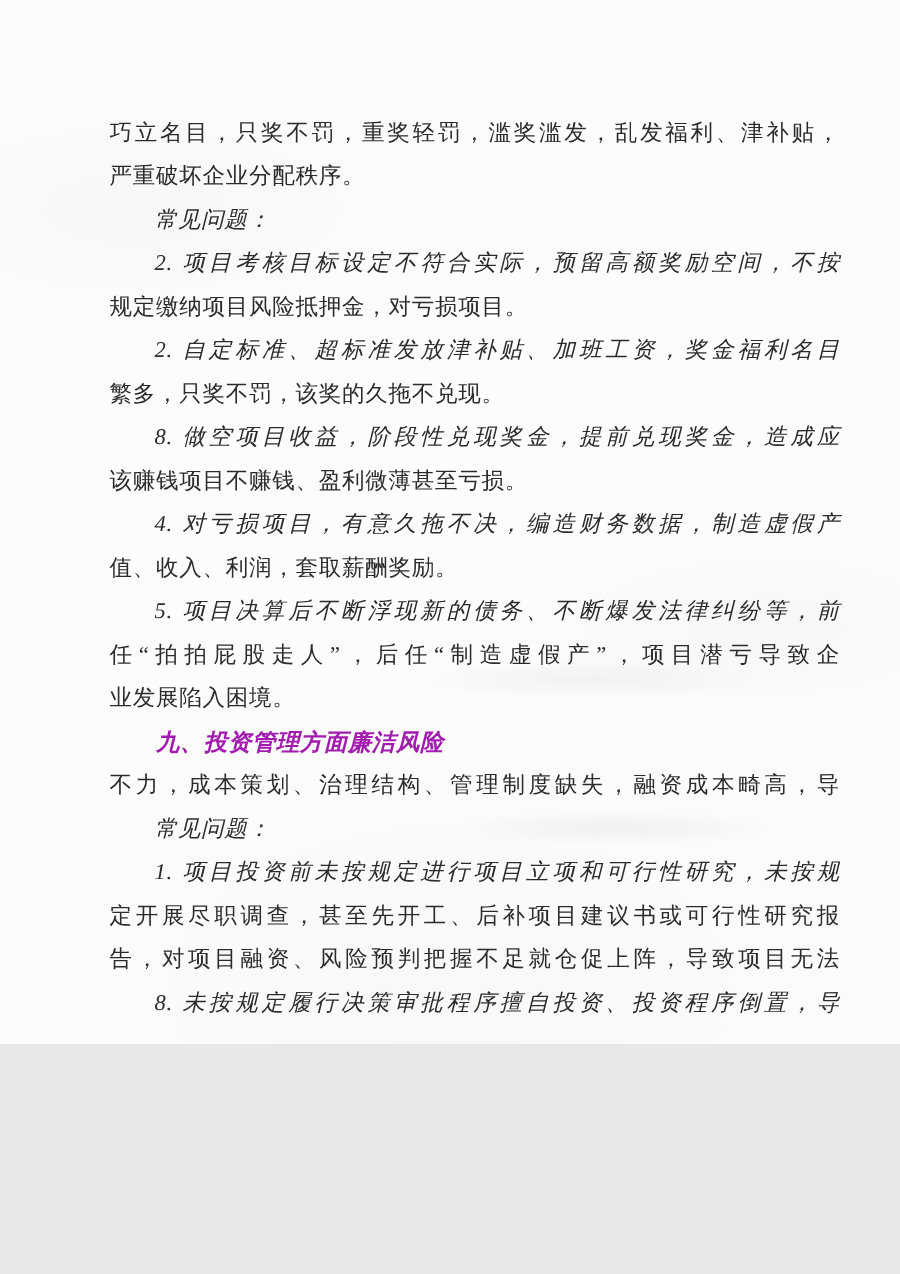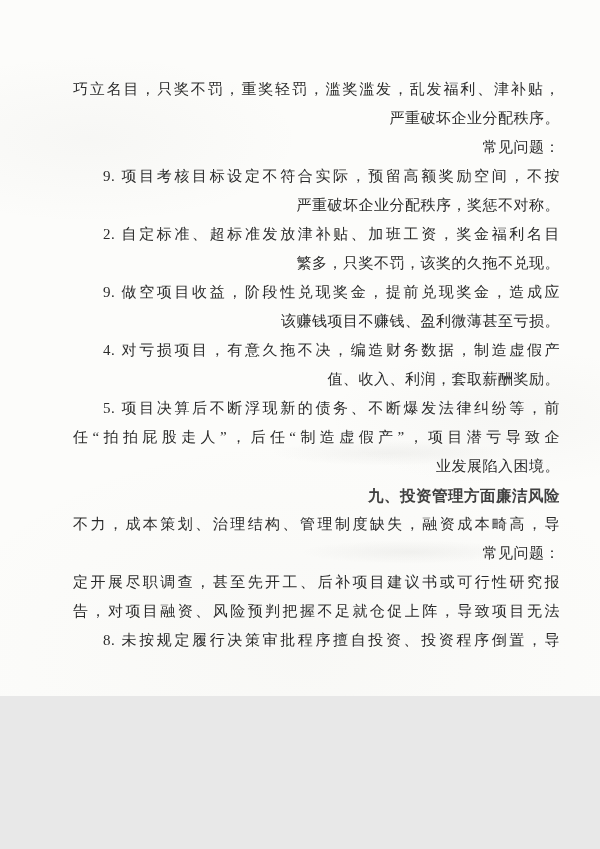--- a/index.html
+++ b/index.html
@@ -28,32 +28,32 @@
     top: 75px;
     width: 487px;
   }
   p.ln {
     margin: 0;
     padding: 0;
     font-family: "Liberation Serif", "DejaVu Serif", serif;
     font-size: 15px;
     line-height: 29px;
     color: #2b2b2b;
-    text-align: right;
+    text-align: left;
     letter-spacing: 0.5px;
   }
   p.ln.j {
     text-align: justify;
     text-align-last: justify;
   }
-  p.ln.i { text-indent: 2em; }
+  p.ln.i { text-indent: 2em; font-style: italic; }
   p.ln.h {
     font-family: "Liberation Sans", "DejaVu Sans", sans-serif;
     font-weight: 700;
-    color: #404040;
+    color: #a21caf;
     font-size: 15.5px;
   }
   .smudge {
     position: absolute;
     pointer-events: none;
     background: radial-gradient(ellipse at center, rgba(120,120,115,0.08), rgba(120,120,115,0) 70%);
   }
   .smudge.s1 { left: 270px; top: 440px; width: 240px; height: 26px; }
   .smudge.s2 { left: 300px; top: 540px; width: 220px; height: 24px; }
   .smudge.s3 { left: 250px; top: 695px; width: 200px; height: 22px; }
@@ -71,34 +71,35 @@
 </style>
 </head>
 <body>
 
 <div class="page">
 
   <div class="body-block">
     <p class="ln j">巧立名目，只奖不罚，重奖轻罚，滥奖滥发，乱发福利、津补贴，</p>
     <p class="ln">严重破坏企业分配秩序。</p>
     <p class="ln i">常见问题：</p>
-    <p class="ln i j">9. 项目考核目标设定不符合实际，预留高额奖励空间，不按</p>
-    <p class="ln">严重破坏企业分配秩序，奖惩不对称。</p>
+    <p class="ln i j">2. 项目考核目标设定不符合实际，预留高额奖励空间，不按</p>
+    <p class="ln">规定缴纳项目风险抵押金，对亏损项目。</p>
     <p class="ln i j">2. 自定标准、超标准发放津补贴、加班工资，奖金福利名目</p>
     <p class="ln">繁多，只奖不罚，该奖的久拖不兑现。</p>
-    <p class="ln i j">9. 做空项目收益，阶段性兑现奖金，提前兑现奖金，造成应</p>
+    <p class="ln i j">8. 做空项目收益，阶段性兑现奖金，提前兑现奖金，造成应</p>
     <p class="ln">该赚钱项目不赚钱、盈利微薄甚至亏损。</p>
     <p class="ln i j">4. 对亏损项目，有意久拖不决，编造财务数据，制造虚假产</p>
     <p class="ln">值、收入、利润，套取薪酬奖励。</p>
     <p class="ln i j">5. 项目决算后不断浮现新的债务、不断爆发法律纠纷等，前</p>
     <p class="ln j">任“拍拍屁股走人”，后任“制造虚假产”，项目潜亏导致企</p>
     <p class="ln">业发展陷入困境。</p>
     <p class="ln i h">九、投资管理方面廉洁风险</p>
     <p class="ln j">不力，成本策划、治理结构、管理制度缺失，融资成本畸高，导</p>
     <p class="ln i">常见问题：</p>
+    <p class="ln i j">1. 项目投资前未按规定进行项目立项和可行性研究，未按规</p>
     <p class="ln j">定开展尽职调查，甚至先开工、后补项目建议书或可行性研究报</p>
     <p class="ln j">告，对项目融资、风险预判把握不足就仓促上阵，导致项目无法</p>
     <p class="ln i j">8. 未按规定履行决策审批程序擅自投资、投资程序倒置，导</p>
   </div>
 
   <div class="smudge s1"></div>
   <div class="smudge s2"></div>
   <div class="smudge s3"></div>
 
   <div class="footer">8</div>

